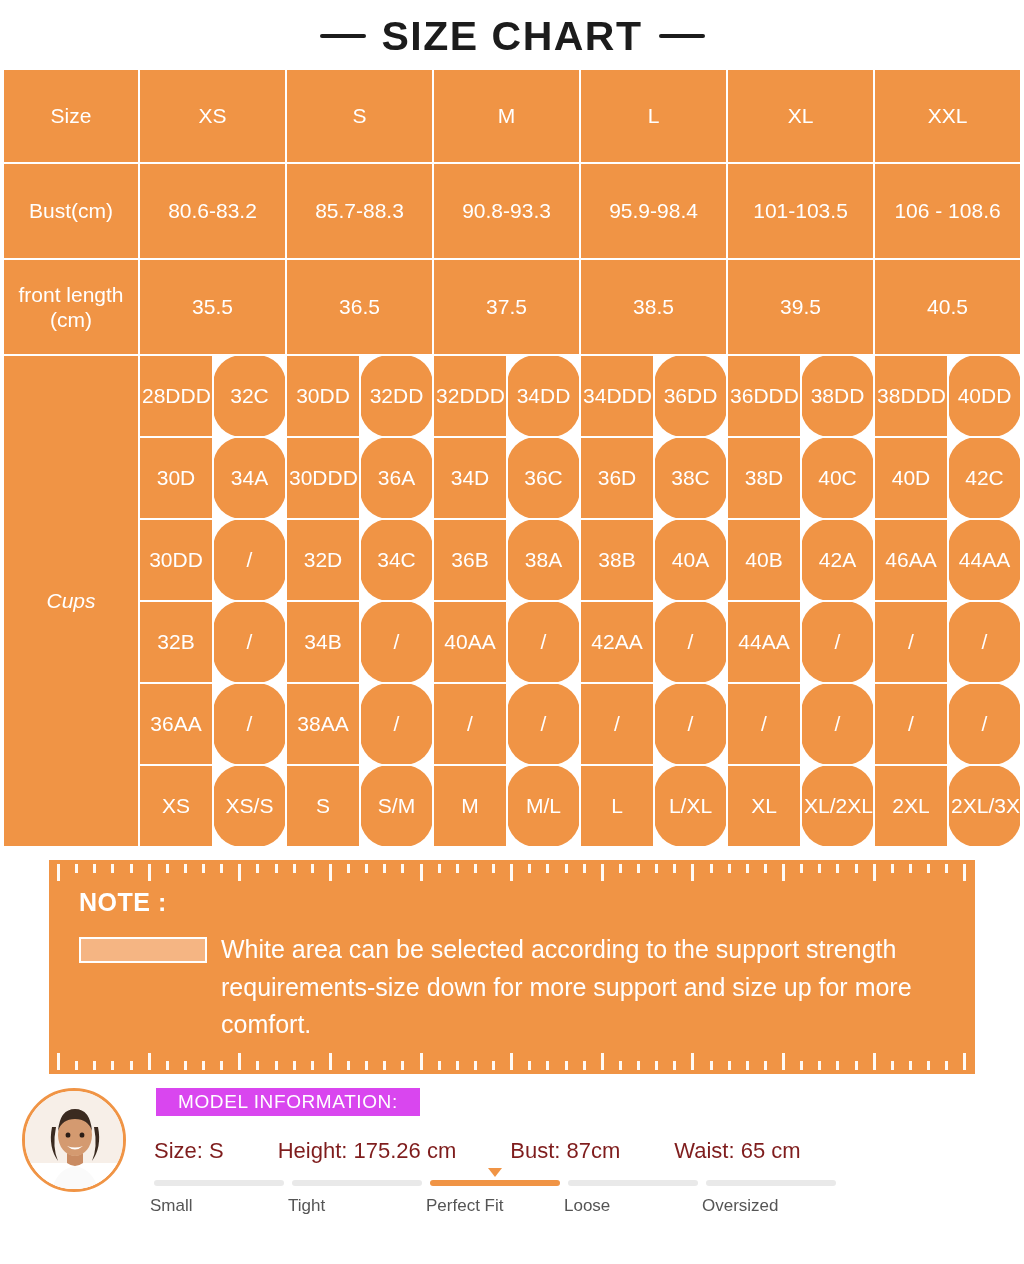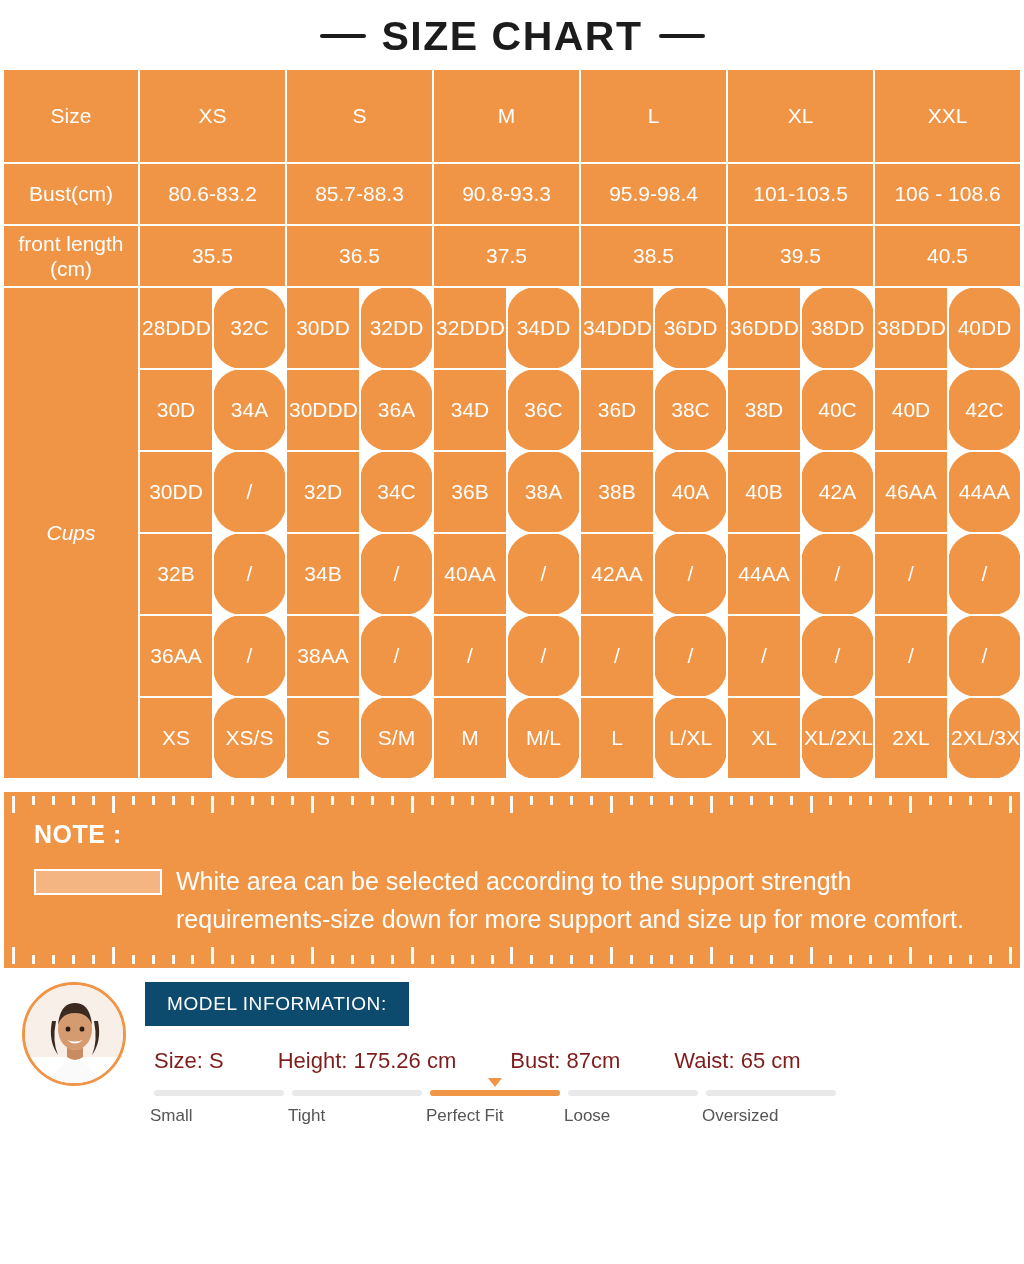--- a/index.html
+++ b/index.html
@@ -55,29 +55,29 @@
     text-align: center;
     vertical-align: middle;
     color: #ffffff;
     background: #f09445;
     font-size: 21px;
     padding: 4px 2px;
     line-height: 1.2;
   }
   td.hdr { height: 94px; font-size: 23px; }
   td.row-label { font-size: 23px; }
-  td.tall { height: 62px; }
+  td.tall { height: 96px; }
   td.cup { height: 82px; font-size: 19px; }
   td.light { background: #f5b583; border-radius: 29px; }
   td.cups-label { font-size: 25px; font-style: italic; }
 
   
   .note-box {
     position: relative;
-    width: 1016px;
+    width: 926px;
     margin: 12px auto 0;
     background: #f09445;
     padding: 28px 30px 30px 30px;
     color: #ffffff;
   }
   .note-title {
     font-size: 25px;
     font-weight: bold;
     letter-spacing: 0.5px;
     margin-bottom: 14px;
@@ -132,26 +132,26 @@
     border: 3px solid #f09445;
     overflow: hidden;
     flex: 0 0 auto;
     position: relative;
     background: #fdf6f0;
   }
   .avatar svg { display: block; }
   .model-right { flex: 1; padding-left: 14px; }
   .model-badge {
     display: inline-block;
-    background: #0c4a6e;
+    background: #d946ef;
     color: #ffffff;
     font-size: 19px;
     letter-spacing: 0.6px;
-    padding: 11px 22px;
-    margin-left: 5px;
+    padding: 3px 22px;
+    margin-left: 16px;
   }
   .model-stats {
     display: flex;
     gap: 54px;
     font-size: 22px;
     color: #7f1d1d;
     padding: 22px 0 0 14px;
   }
   .fit-scale {
     display: flex;

